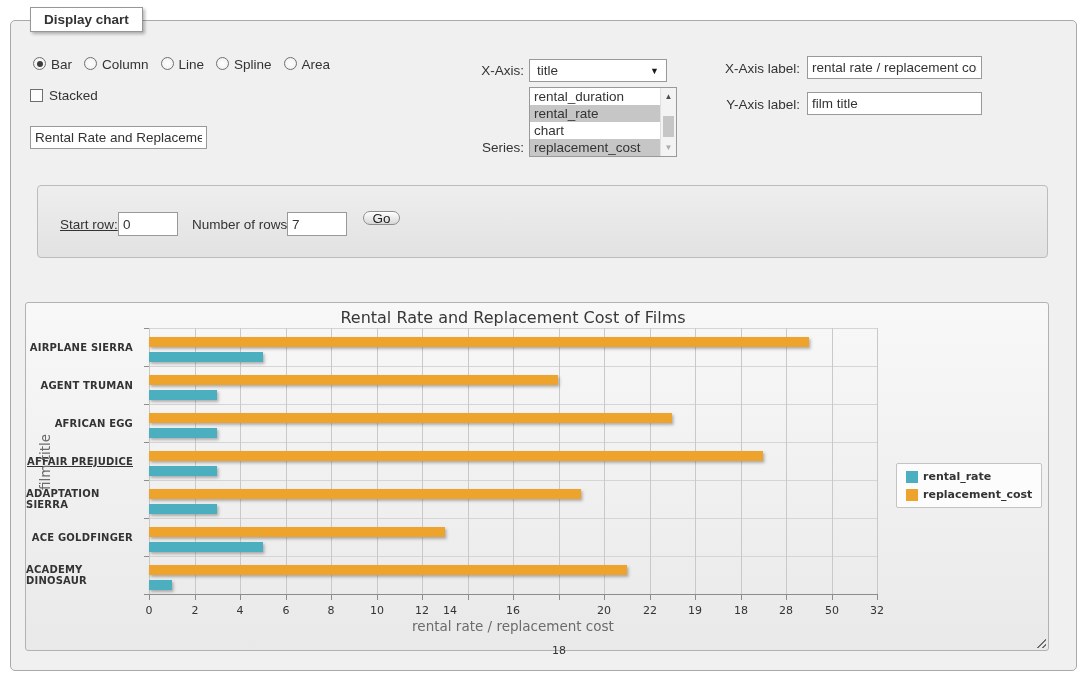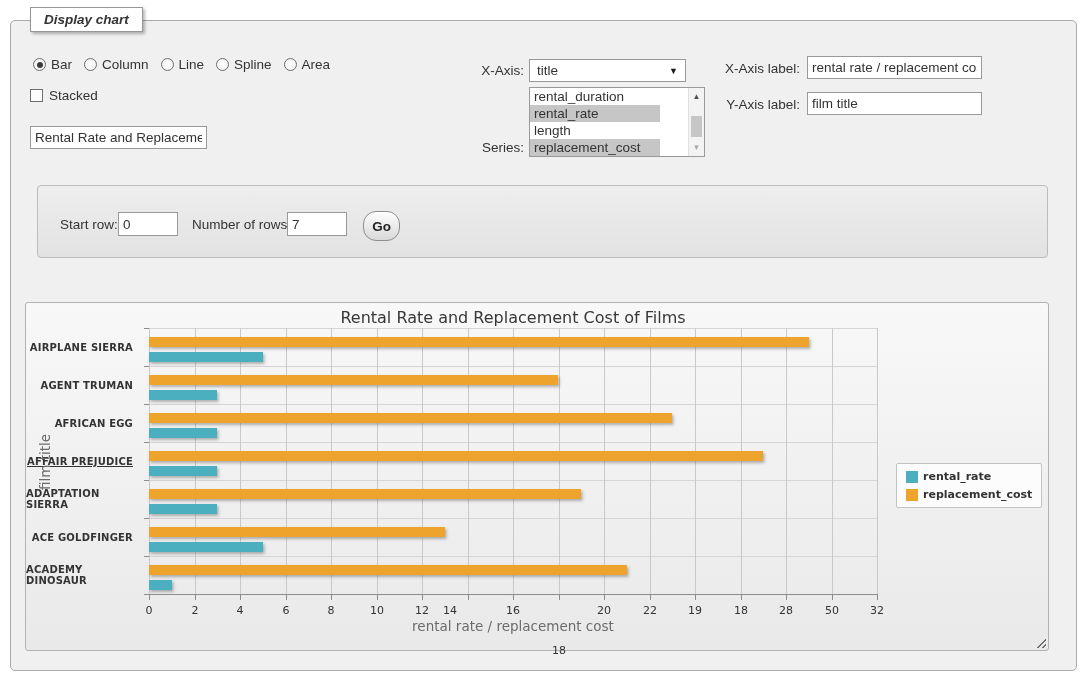--- a/index.html
+++ b/index.html
@@ -4,68 +4,68 @@
 <style>
   * { margin:0; padding:0; box-sizing:border-box; }
   body { background:#fff; font-family:"Liberation Sans",sans-serif; font-size:13.5px; color:#333; }
   .page { position:relative; width:1081px; height:681px; background:#fff; overflow:hidden; }
 
   
   .panel { position:absolute; left:10px; top:20px; width:1067px; height:651px;
            background:#f0f0f0; border:1px solid #aaa; border-radius:5px; }
   .panel-legend { position:absolute; left:30px; top:7px; z-index:3; background:#fff;
            border:1px solid #979797; padding:4px 13px; font-weight:bold; color:#333;
-           box-shadow:2px 2px 3px rgba(0,0,0,0.28);font-style:italic; }
+           box-shadow:2px 2px 3px rgba(0,0,0,0.28); }
 
   
   .radio-row { position:absolute; left:33px; top:57px; display:flex; gap:12px; align-items:center; z-index:2; }
-  .radio-item { display:flex; gap:5px; align-items:center; }
+  .radio-item { display:flex; gap:5px; }
   .radio { width:13px; height:13px; border:1px solid #6f6f6f; border-radius:50%;
            background:radial-gradient(#fff,#ececec); position:relative; }
   .radio.checked::after { content:""; position:absolute; left:2.5px; top:2.5px; width:6px; height:6px;
            border-radius:50%; background:#3c3c3c; }
   .stacked-row { position:absolute; left:30px; top:88px; display:flex; gap:6px; align-items:center; z-index:2; }
   .checkbox { width:13px; height:13px; border:1px solid #6f6f6f; background:#fdfdfd; display:inline-block; }
 
   .text-input { position:absolute; z-index:2; border:1px solid #999; background:#fff; color:#333;
            font:13.5px "Liberation Sans",sans-serif; padding:0 4px; }
   #title-input { left:30px; top:126px; width:177px; height:23px; }
 
   .field-label { position:absolute; z-index:2; text-align:right; color:#333; }
   #xaxis-label   { left:435px; top:63px;  width:89px; }
   #series-label  { left:435px; top:140px; width:89px; }
   #xlabel-field-label { left:706px; top:61px; width:94px; }
   #ylabel-field-label { left:706px; top:97px; width:94px; }
   #xlabel-input { left:807px; top:56px; width:175px; height:23px; }
   #ylabel-input { left:807px; top:92px; width:175px; height:23px; }
 
-  .select { position:absolute; z-index:2; left:529px; top:59px; width:157px; height:23px; background:#fff;
+  .select { position:absolute; z-index:2; left:529px; top:59px; width:138px; height:23px; background:#fff;
            border:1px solid #999; display:flex; align-items:center; justify-content:space-between; padding:0 7px; }
   .select .arrow { font-size:9px; color:#1a1a1a; }
 
-  .listbox { position:absolute; z-index:2; left:529px; top:87px; width:176px; height:70px;
+  .listbox { position:absolute; z-index:2; left:529px; top:87px; width:148px; height:70px;
            background:#fff; border:1px solid #999; overflow:hidden; }
   .option { height:17px; line-height:17px; padding:0 4px; white-space:nowrap; width:130px; }
   .option.selected { background:#c6c6c6; }
   .scrollbar { position:absolute; top:0; right:0; bottom:0; width:16px; background:#f3f3f3; border-left:1px solid #e0e0e0; }
   .sb-btn { position:absolute; left:0; width:15px; height:15px; display:flex; align-items:center;
            justify-content:center; font-size:8px; color:#4f4f4f; }
   .sb-up { top:1px; } .sb-down { bottom:1px; color:#ababab; }
   .sb-thumb { position:absolute; left:2px; right:2px; top:28px; height:21px; background:#c6c6c6; }
 
   
   .rows-panel { position:absolute; left:37px; top:185px; width:1011px; height:73px; z-index:1;
            background:linear-gradient(180deg,#eeeeee,#e2e2e2); border:1px solid #bcbcbc; border-radius:4px; }
-  #start-row-label { position:absolute; left:60px; top:217px; z-index:2; }
+  #start-row-label { position:absolute; left:60px; top:217px; z-index:2;text-decoration:underline; }
   #start-row-input { left:118px; top:212px; width:60px; height:24px; }
   #num-rows-label  { position:absolute; left:192px; top:217px; z-index:2; }
   #num-rows-input  { left:287px; top:212px; width:60px; height:24px; }
-  #go-button { position:absolute; left:363px; top:211px; width:37px; height:30px; z-index:2;
+  #go-button { position:absolute; left:363px; top:211px; width:37px; height:14px; z-index:2;
            border:1px solid #8d8d8d; border-radius:13px; background:linear-gradient(180deg,#fefefe,#d8d8d8);
-           display:flex; align-items:center; justify-content:center; color:#222; box-shadow:inset 0 1px 0 #fff; cursor:pointer;font-weight:bold; }
+           display:flex; align-items:center; justify-content:center; color:#222; box-shadow:inset 0 1px 0 #fff; cursor:pointer; }
 
   
   .chart { position:absolute; left:25px; top:302px; width:1024px; height:349px; z-index:1;
            background:linear-gradient(180deg,#f8f8f8,#e9e9e9); border:1px solid #b2b2b2; border-radius:3px;
            font-family:"DejaVu Sans",sans-serif; }
   .chart-title { position:absolute; left:123px; top:5px; width:728px; text-align:center; font-size:16px; color:#373737; }
   .plot { position:absolute; left:123px; top:25px; width:728px; height:266px; }
   .vline { position:absolute; top:0; bottom:0; width:1px; background:#c9c9c9; }
   .hline { position:absolute; left:0; right:0; height:1px; background:#d5d5d5; }
   .bar { position:absolute; height:10px; box-shadow:1.5px 2px 3px rgba(90,90,90,0.45); }
@@ -129,21 +129,21 @@
   <div class="select">
     <span>title</span>
     <span class="arrow">▼</span>
   </div>
 
   <span class="field-label" id="series-label">Series:</span>
   <div class="listbox">
     <div id="series-options">
         <div class="option">rental_duration</div>
         <div class="option selected">rental_rate</div>
-        <div class="option">length</div>
+        <div class="option">chart</div>
         <div class="option selected">replacement_cost</div>
       </div>
     <div class="scrollbar">
       <div class="sb-btn sb-up">▲</div>
       <div class="sb-thumb"></div>
       <div class="sb-btn sb-down">▼</div>
     </div>
   </div>
 
   <span class="field-label" id="xlabel-field-label">X-Axis label:</span>

